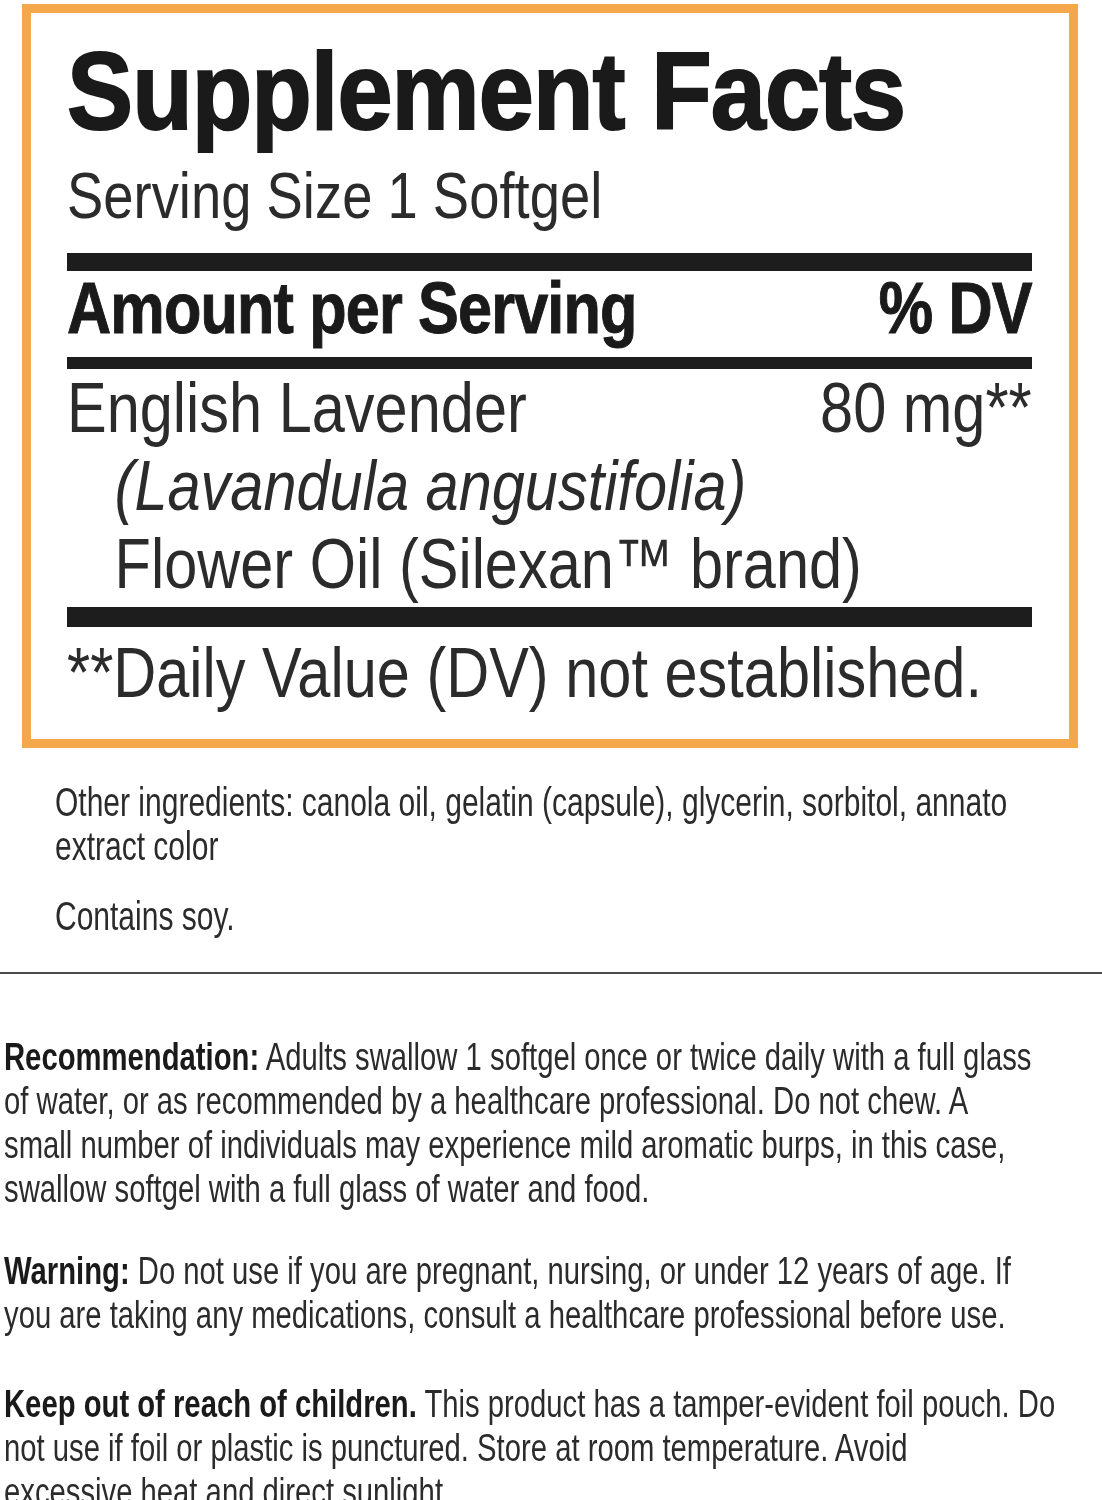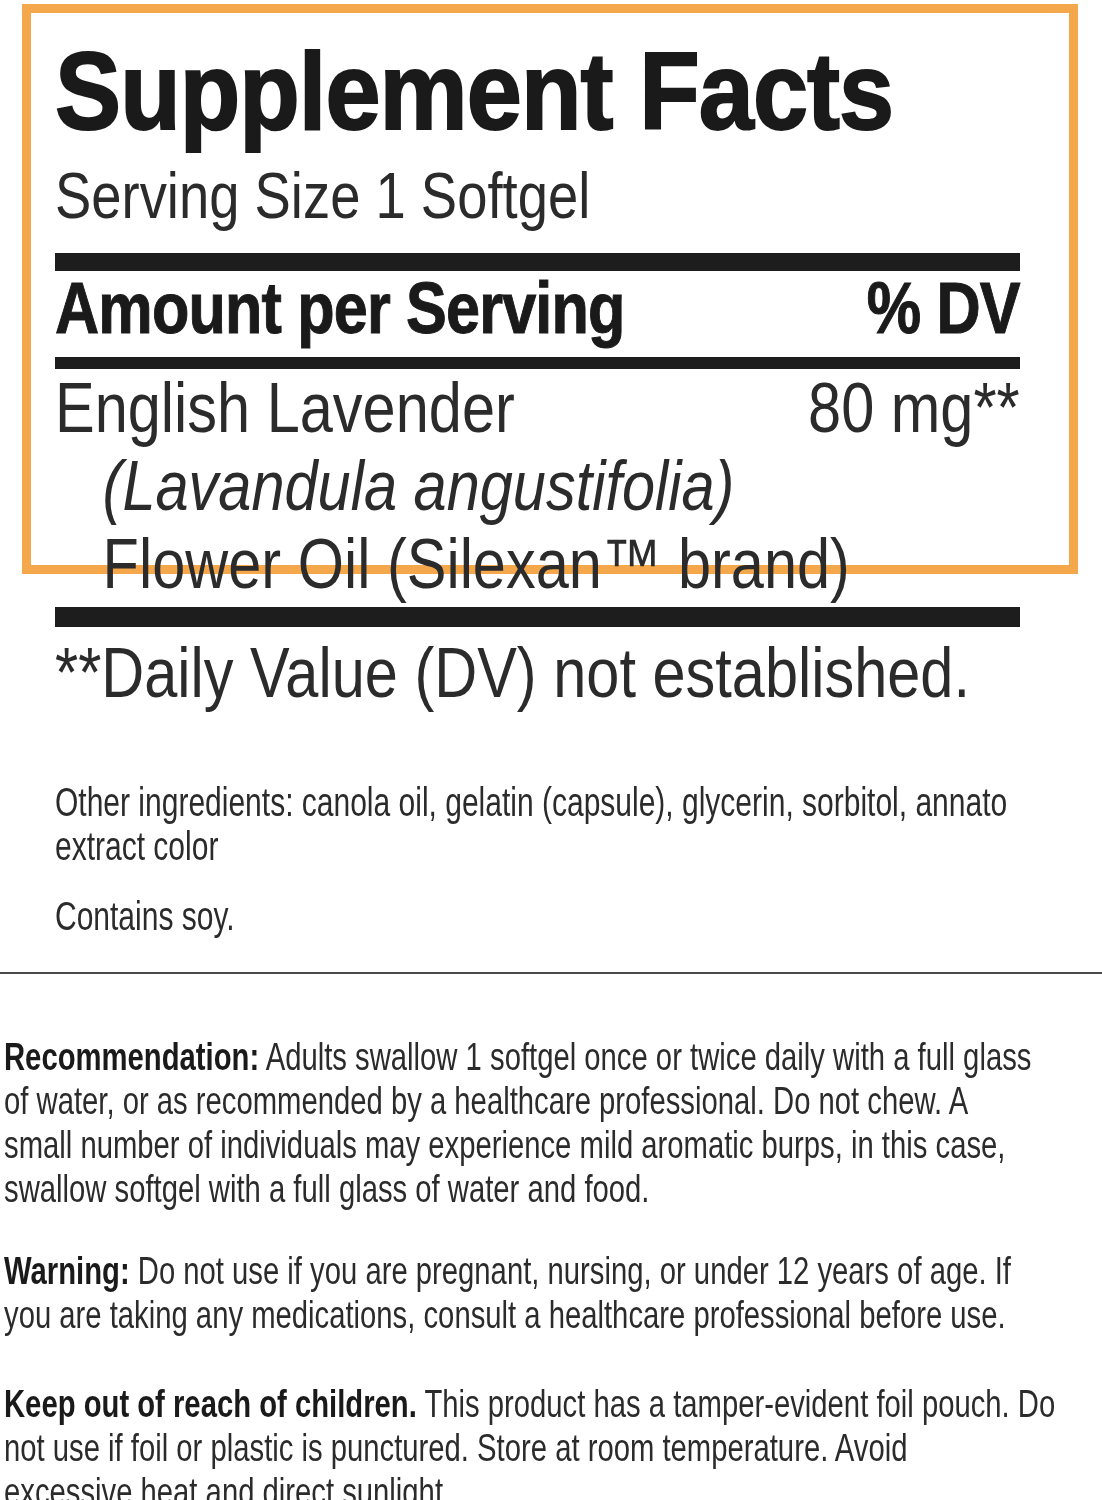--- a/index.html
+++ b/index.html
@@ -13,25 +13,25 @@
     color: #2b2b2b;
   }
   .page { position: relative; width: 1102px; height: 1500px; }
 
   
   .facts-box {
     position: absolute;
     left: 22px;
     top: 4px;
     width: 1056px;
-    height: 570px;
+    height: 744px;
     box-sizing: border-box;
     border: 9px solid #f5a84b;
     background: #ffffff;
-    padding-left: 24px;
+    padding-left: 36px;
     overflow: visible;
   }
   
   .cx85 {
     width: 1135px;
     transform: scaleX(0.85);
     transform-origin: 0 0;
     white-space: nowrap;
   }
   .cx90 {

